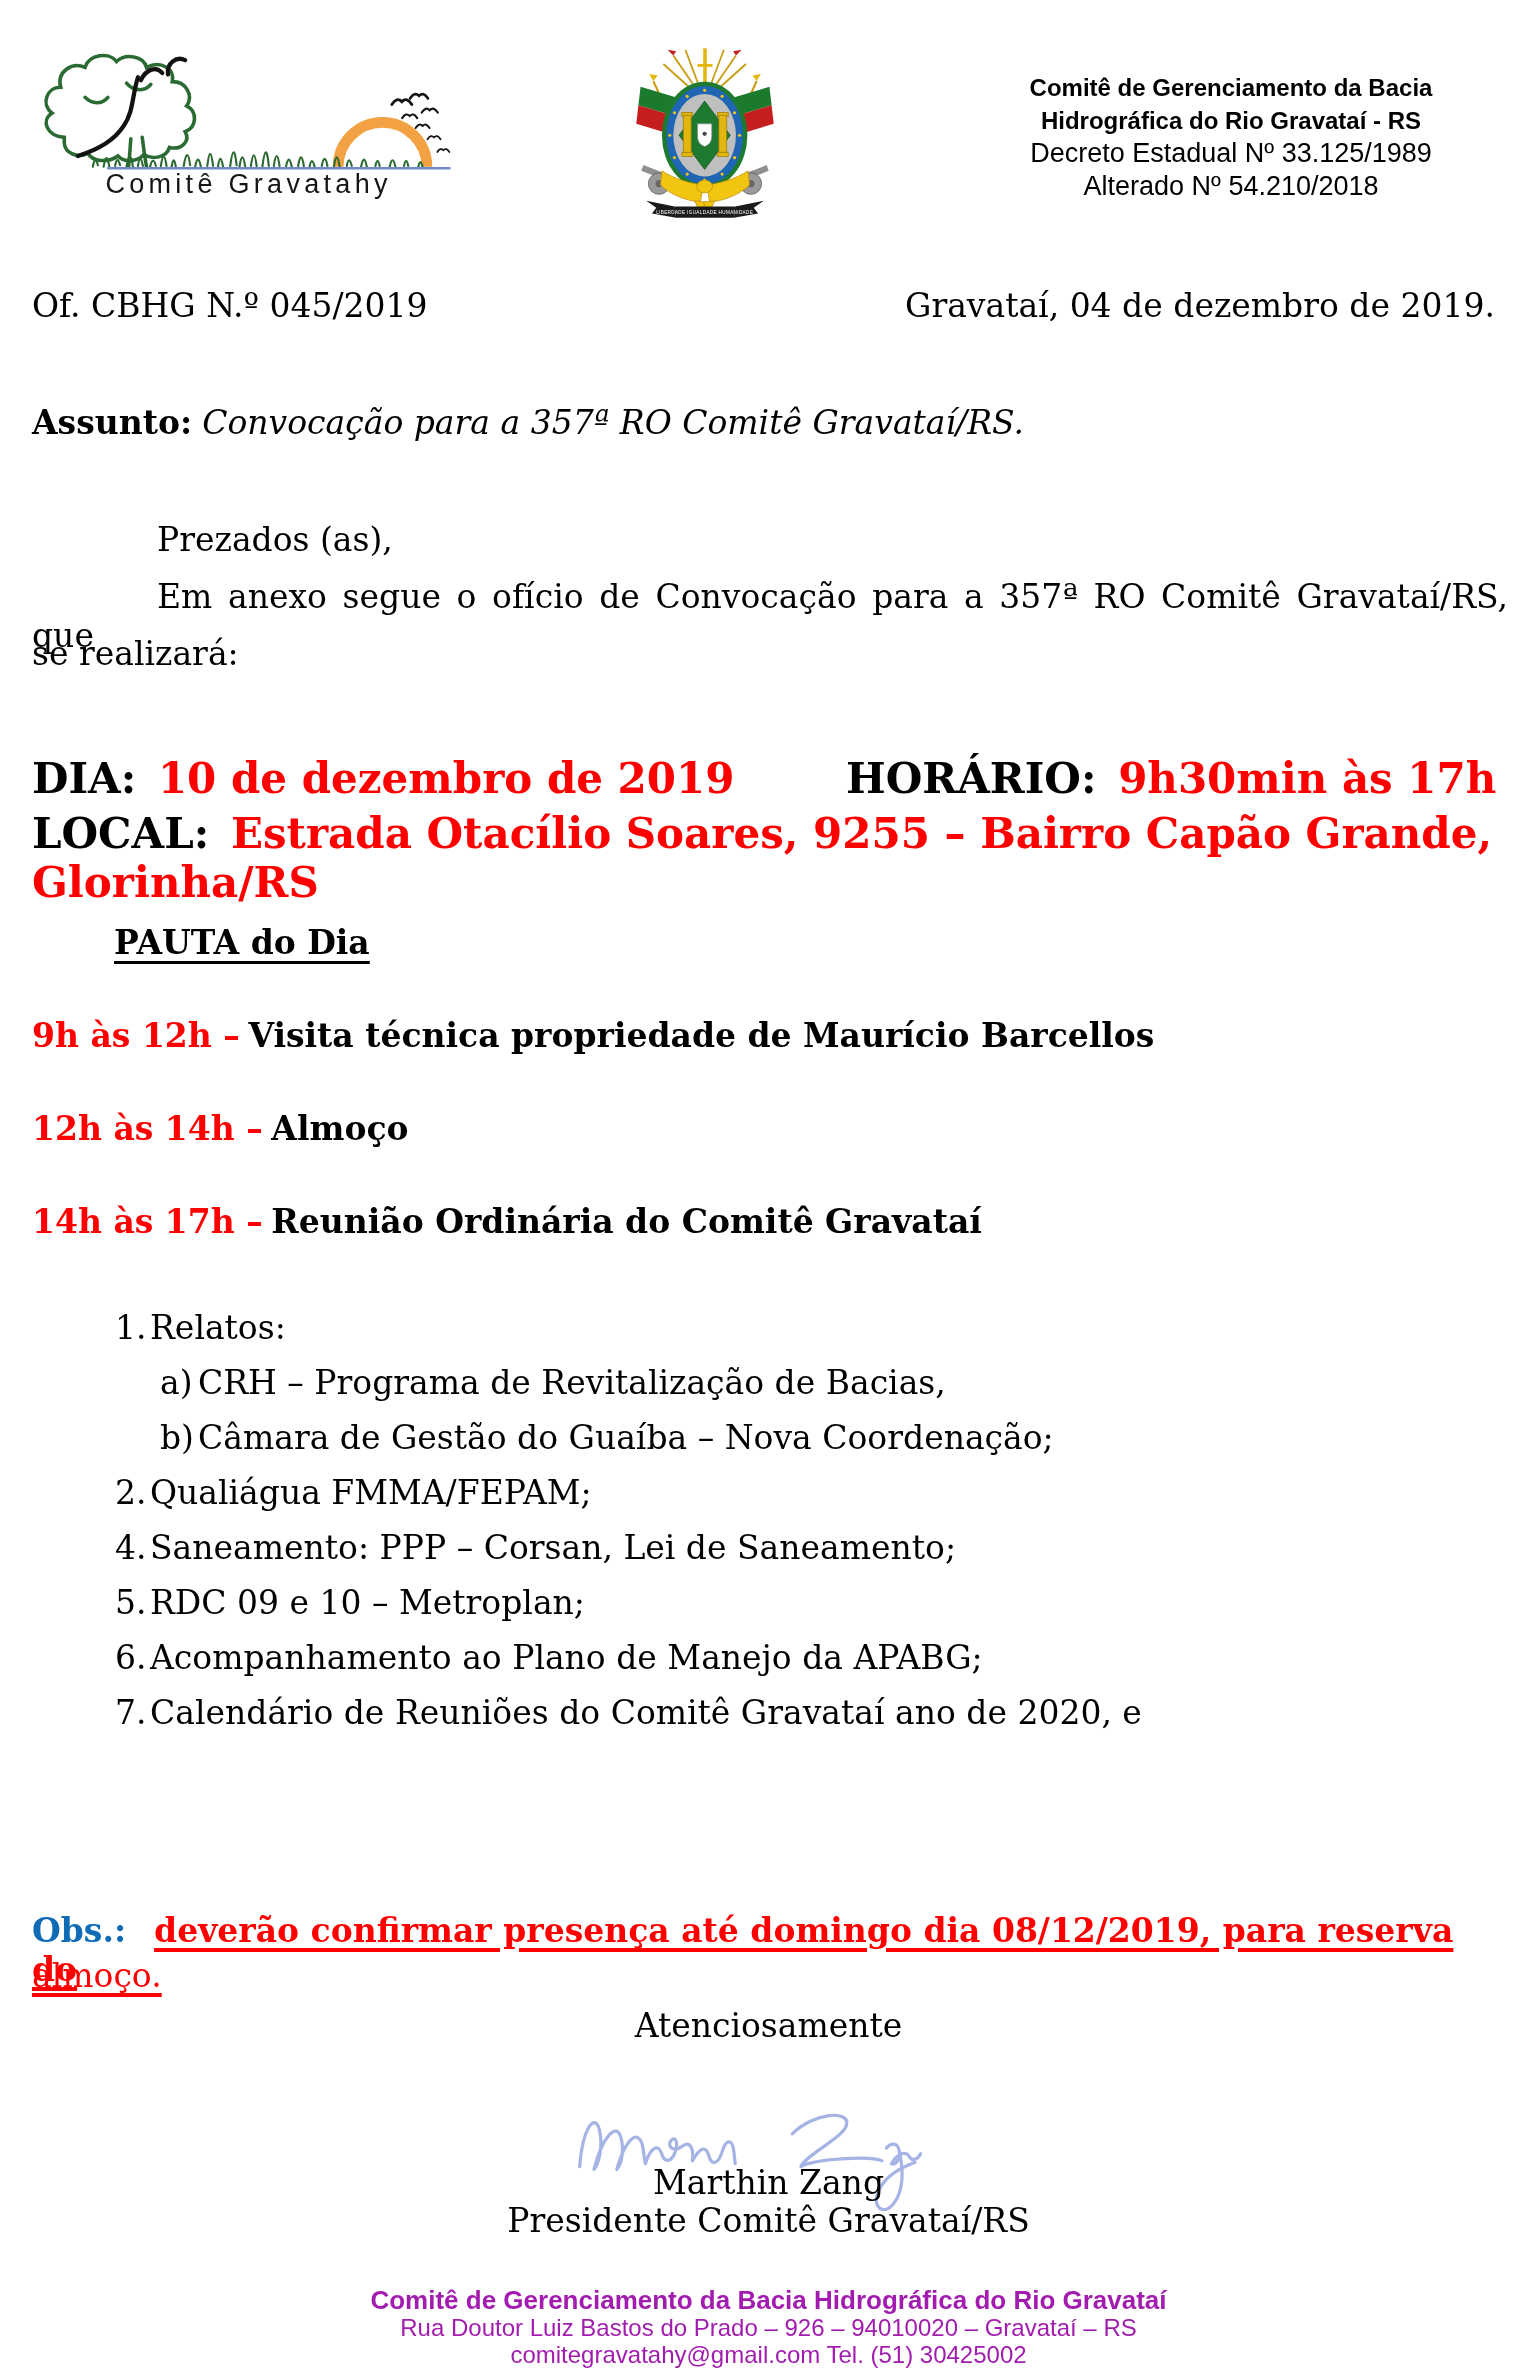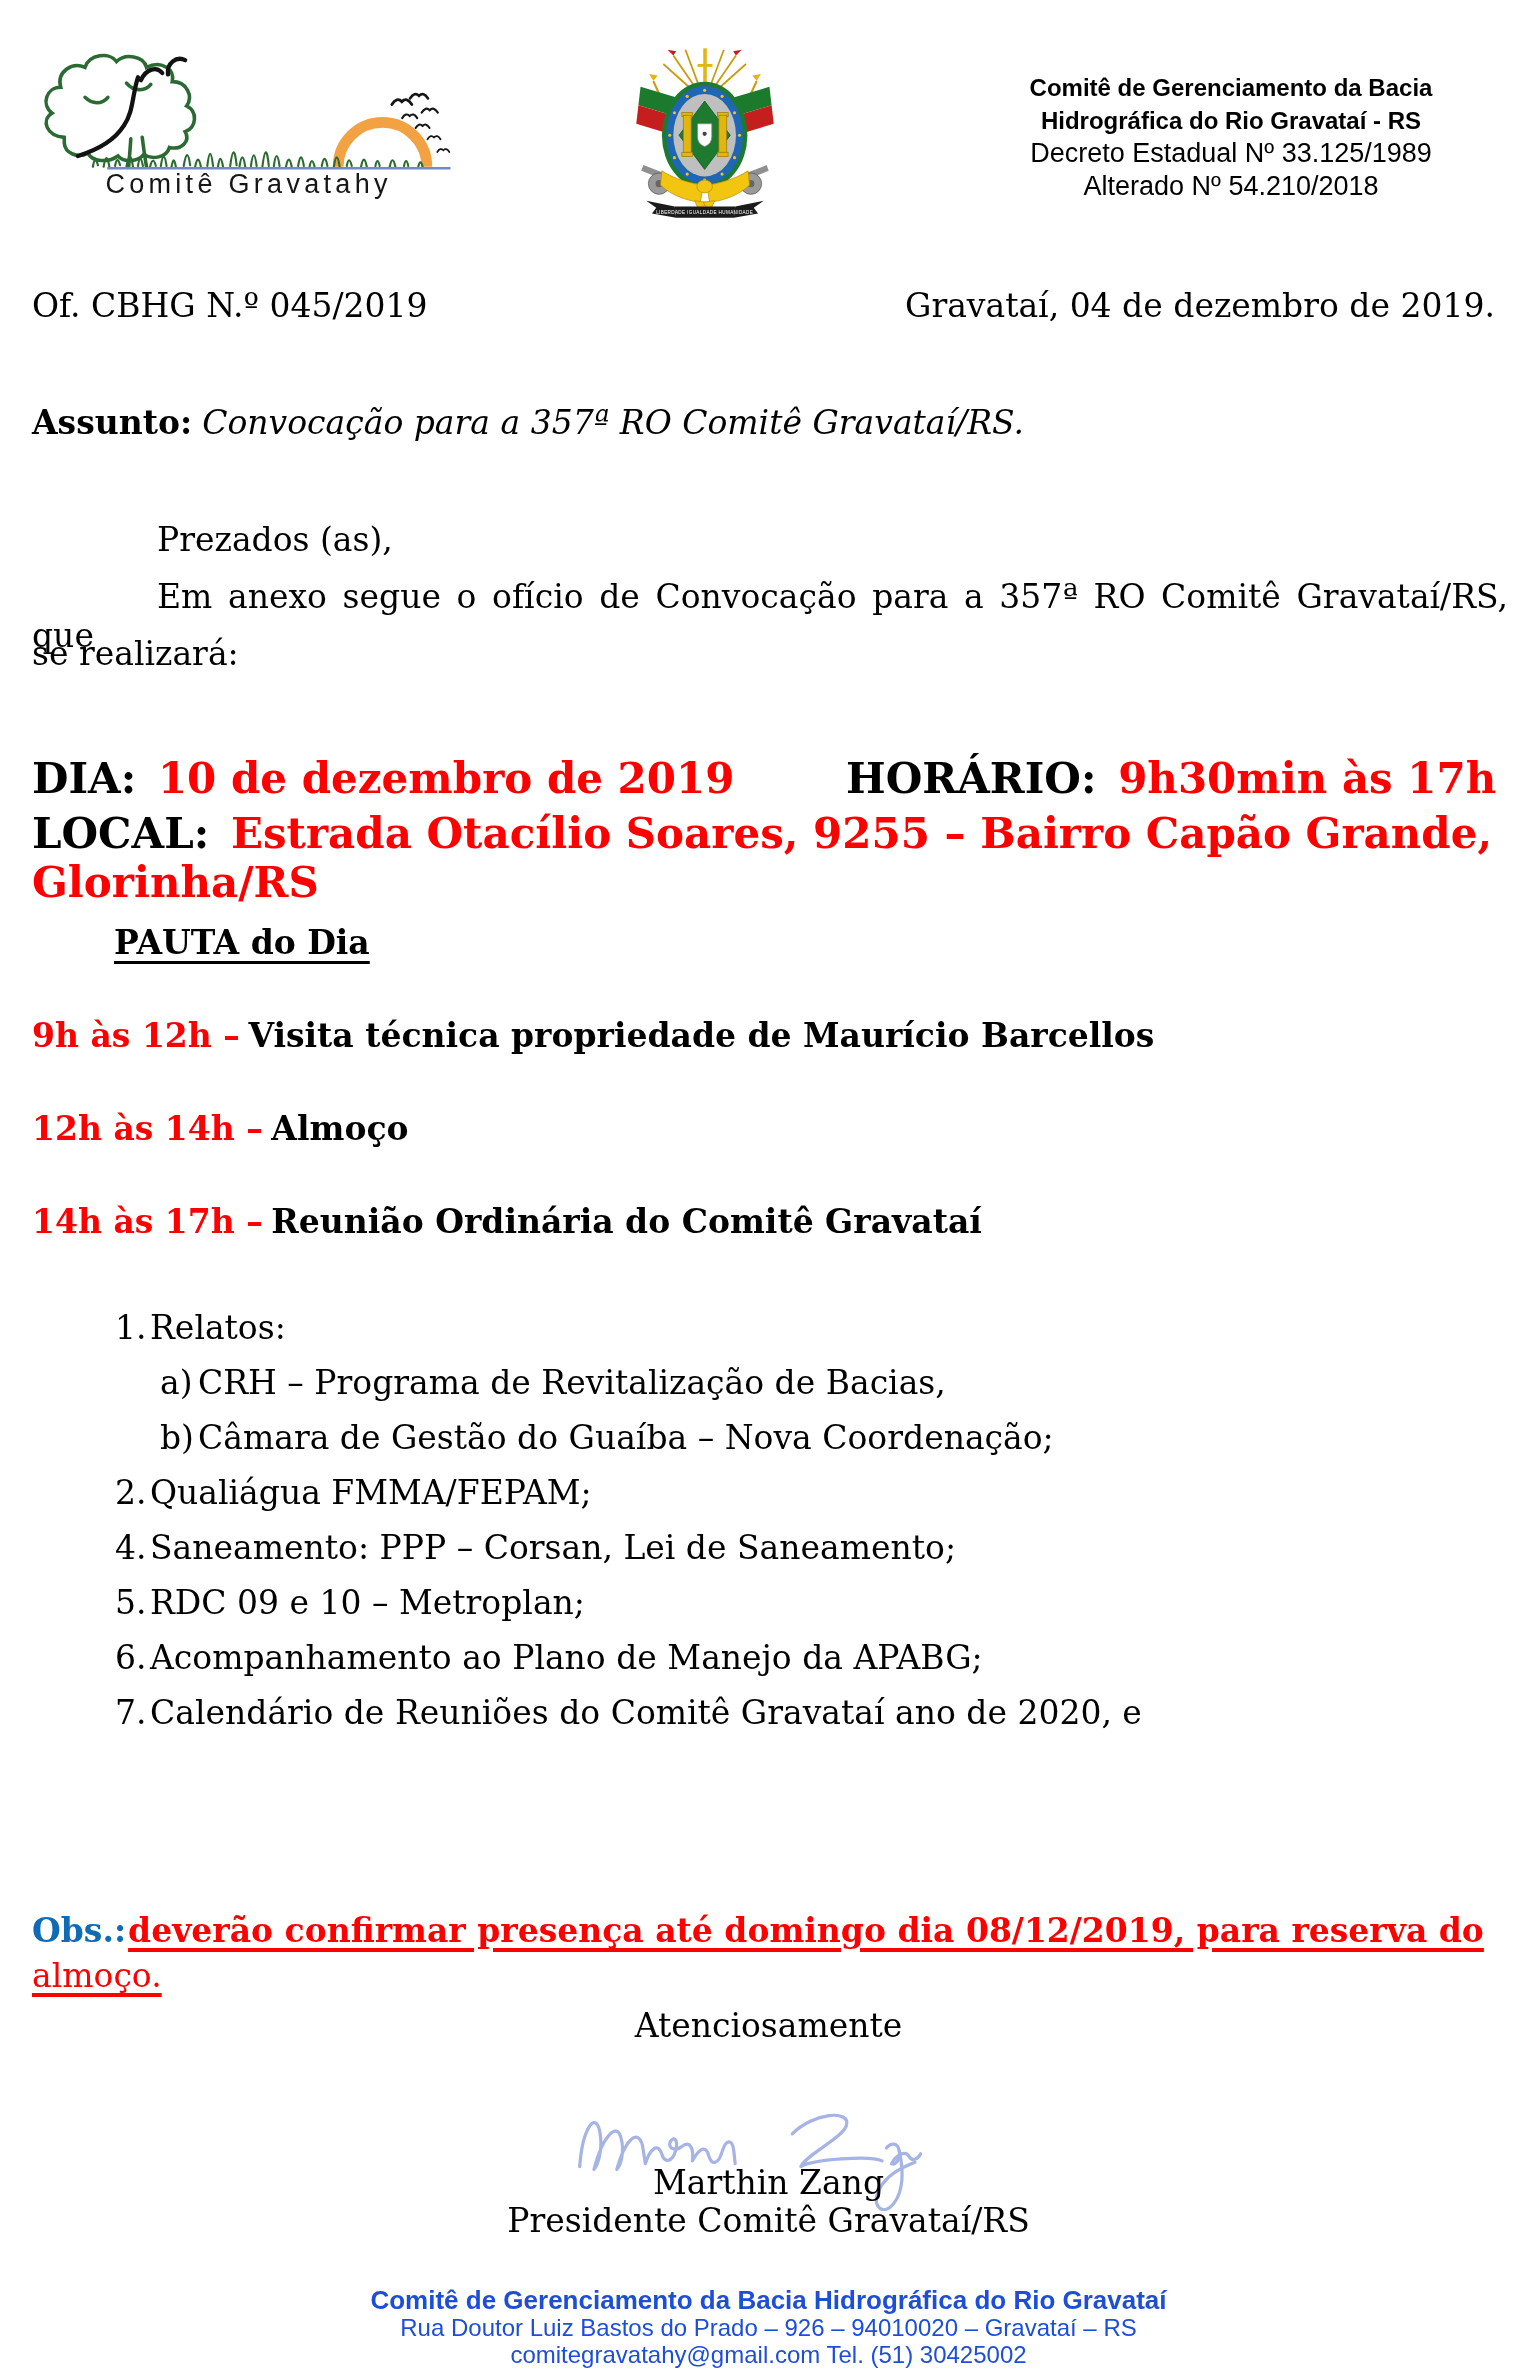--- a/index.html
+++ b/index.html
@@ -62,39 +62,39 @@
   .agenda{left:32px;top:1300px;font-size:33px;line-height:55px;width:1476px;}
   .ag-row.lvl1{padding-left:83px;}
   .ag-row.lvl2{padding-left:128px;}
   .ag-mk{display:inline-block;}
   .lvl1 .ag-mk{min-width:35px;}
   .lvl2 .ag-mk{min-width:38px;}
 
   
   .obs1{left:32px;top:1911px;font-size:33px;font-weight:bold;width:1476px;}
   .obs2{left:32px;top:1956px;font-size:33px;font-weight:normal;}
-  .obs-lbl{color:var(--accent-blue,#0F6BB5);margin-right:2px;}
+  .obs-lbl{color:var(--accent-blue,#0F6BB5);margin-right:28px;}
   .obs-red{
     color:var(--accent-red,#FF0000);
     text-decoration:underline;text-decoration-thickness:3.6px;text-underline-offset:6.4px;
     text-decoration-color:var(--accent-red,#FF0000);
   }
 
   
   .closing{left:0;top:2006px;width:1537px;text-align:center;font-size:33px;}
   .sig-svg{left:564px;top:2068px;}
   .sig-svg path{stroke:var(--sig-blue,#A5B4E4);stroke-width:4.5;fill:none;
                 stroke-linecap:round;stroke-linejoin:round;}
   .sig-name{left:0;top:2163px;width:1537px;text-align:center;font-size:33px;}
   .sig-role{left:0;top:2201px;width:1537px;text-align:center;font-size:33px;}
 
   
   .footer{
     left:0;top:2287px;width:1537px;text-align:center;
-    font-family:"Liberation Sans", sans-serif;font-size:24px;line-height:27px;color:#1d4ed8;
+    font-family:"Liberation Sans", sans-serif;font-size:24px;line-height:27px;color:#a21caf;
   }
   .footer .f1{font-weight:bold;font-size:26px;}
 </style>
 </head>
 <body>
 
 <div class="page">
 
   <div class="abs logo-box">
     <svg width="437" height="118" viewBox="0 0 600 165">

